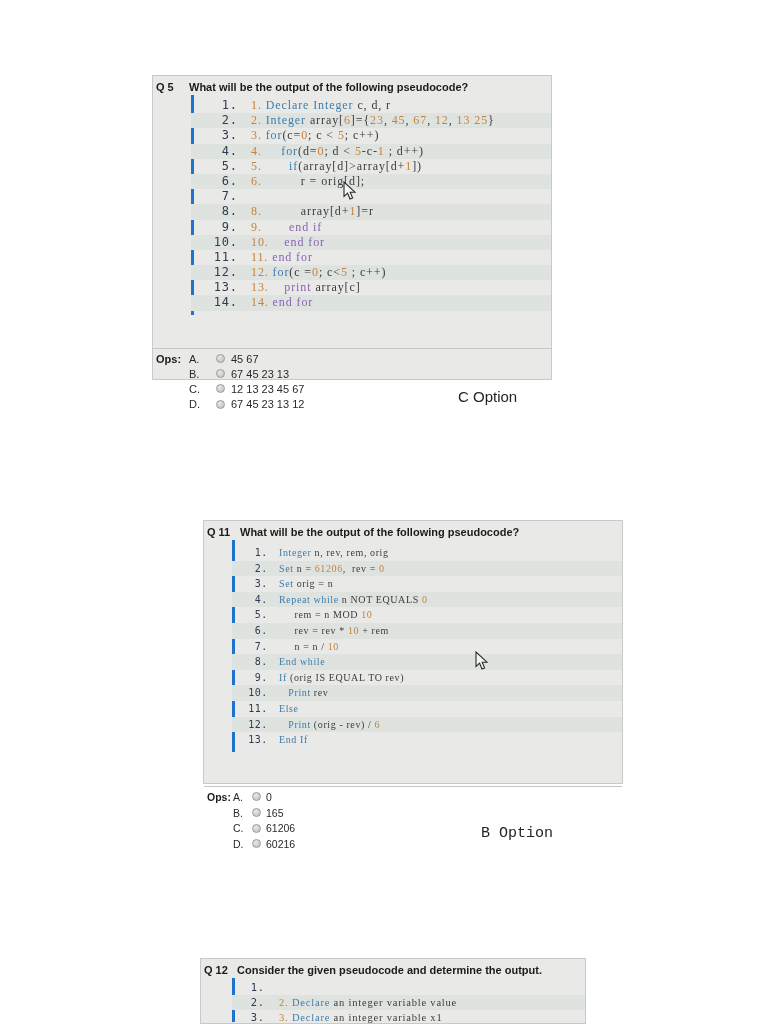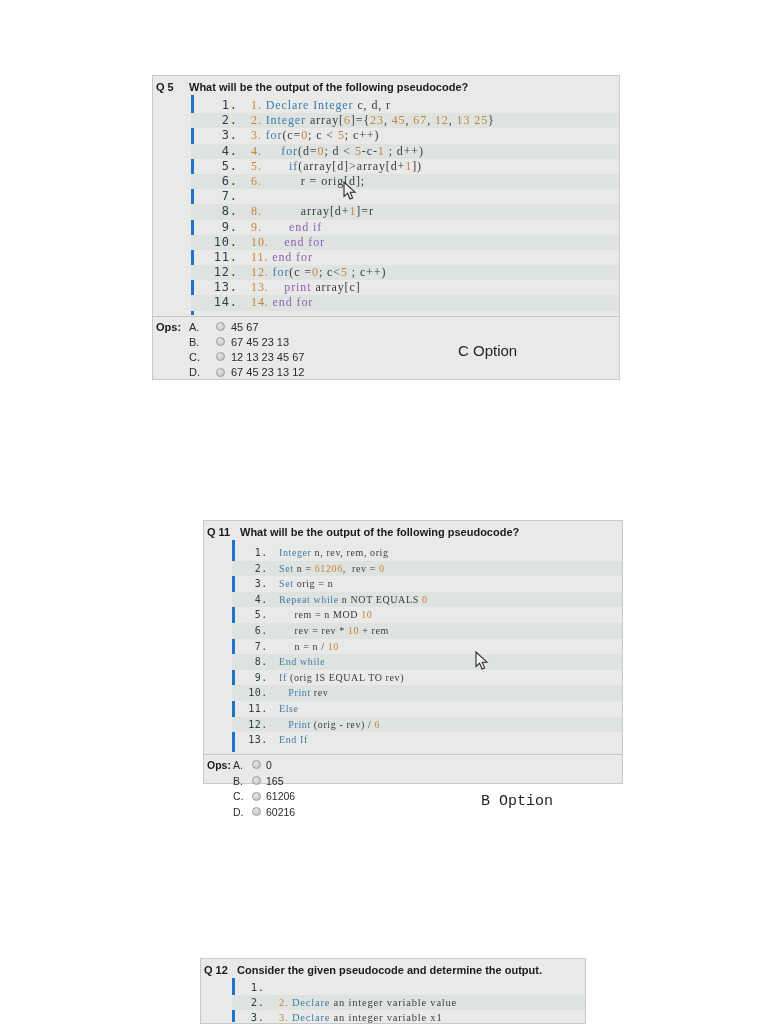--- a/index.html
+++ b/index.html
@@ -8,21 +8,21 @@
     background:#ffffff;
     position:relative;
     overflow:hidden;
     font-family:"Liberation Sans", sans-serif;
   }
   .qblock {
     position:absolute;
     background:#e9e9e7;
     border:1px solid #c9c9c7;
   }
-  .q5  { left:152px; top:75px;  width:468px; height:305px; }
+  .q5  { left:152px; top:75px;  width:400px; height:305px; }
   .q11 { left:203px; top:520px; width:420px; height:264px; }
   .q12 { left:200px; top:958px; width:386px; height:66px; }
 
   .qheader {
     display:flex;
     padding:3px 4px 0 3px;
     color:#1b1b1b;
     font-size:11px;
     font-weight:bold;
     height:18px;
@@ -65,21 +65,21 @@
   .ltext { flex:0 0 auto;font-family:Liberation Serif, serif; }
   .q5  .ltext { margin-left:13px; }
   .q11 .ltext { margin-left:11px; }
   .q12 .ltext { margin-left:14px; }
 
   .tok-kw  { color:#3d7dab; }
   .tok-num { color:#c7813a; }
   .tok-kw2 { color:#8a63b5; }
   .tok-pl  { color:#3c3c3c; }
 
-  .ops { position:absolute; left:0; right:0; bottom:0; border-top:1px solid #c6c6c4; }
+  .ops { position:absolute; left:0; right:0; bottom:0; border-top:1px solid #c6c6c4;margin-top:32px; }
   .q5  .ops { top:240px; }
   .q11 .ops { top:233px; }
   .ops-label { position:absolute; top:4px; font-weight:bold; color:#1b1b1b; }
   .q5  .ops-label { left:3px; font-size:11px; }
   .q11 .ops-label { left:3px; font-size:10.5px; }
   .ops-rows { position:absolute; top:2px; }
   .q5  .ops-rows { left:36px; }
   .q11 .ops-rows { left:29px; }
   .ops-row { display:flex; align-items:center; color:#2a2a2a; }
   .q5  .ops-row { height:15.2px; font-size:11px; }
@@ -91,21 +91,21 @@
     flex:0 0 auto;
     width:9px; height:9px;
     border-radius:50%;
     background:radial-gradient(circle at 35% 30%, #e6e6e4, #bfbfbd);
     border:1px solid #9b9b99;
   }
   .q5  .radio { margin-left:7px; margin-right:6px; }
   .q11 .radio { margin-left:5px; margin-right:5px; }
 
   .answer-note { position:absolute; font-size:15px; color:#242424; }
-  .q5  .answer-note { left:305px; top:25px; }
+  .q5  .answer-note { left:305px; top:39px; }
   .q11 .answer-note { left:277px; top:38px;font-family:Liberation Mono, monospace; }
 
   .cursor { position:absolute; width:14px; height:20px; }
   .cursor-1 { left:343px; top:181px; }
   .cursor-2 { left:475px; top:651px; }
 </style>
 </head>
 <body>
 
 <div class="qblock q5">

